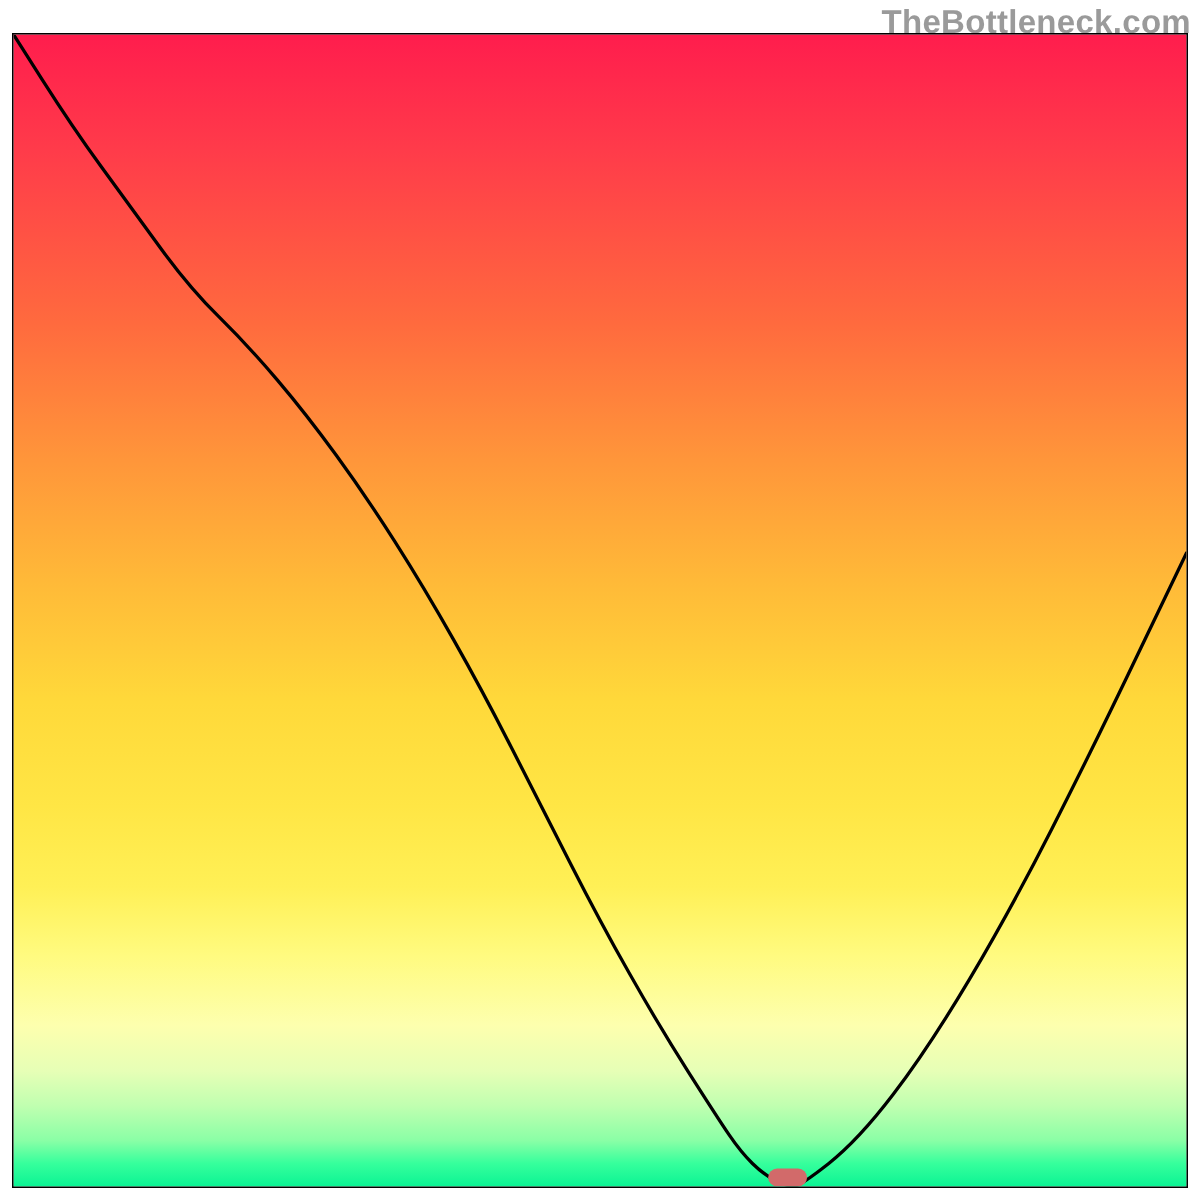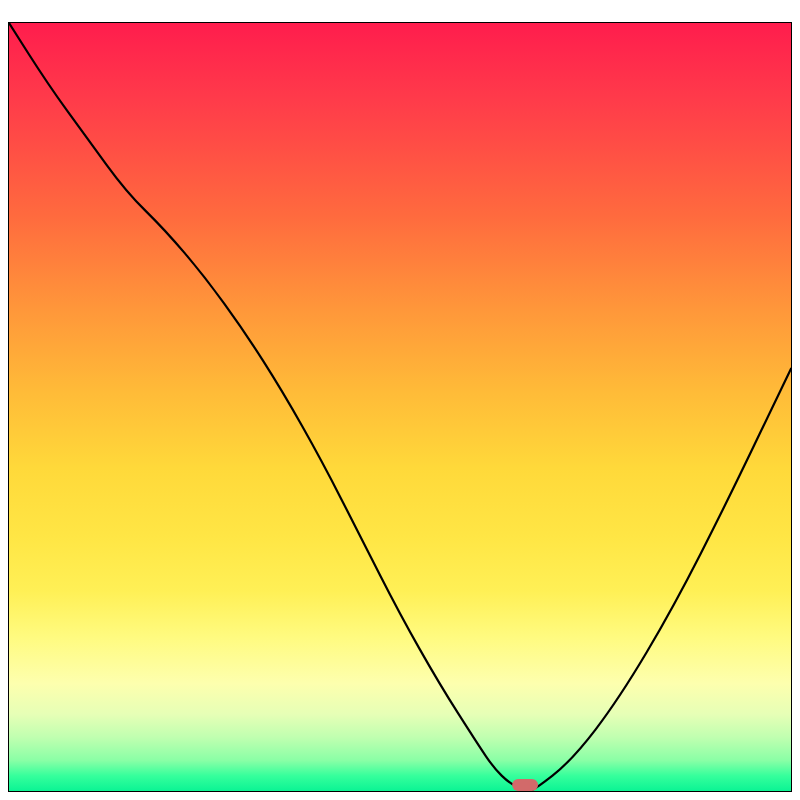--- a/index.html
+++ b/index.html
@@ -69,20 +69,21 @@
   .marker {
     fill: #d26a6a;
     stroke: none;
   }
 </style>
 </head>
 <body>
 
 <div class="canvas">
 
+  <div class="watermark">TheBottleneck.com</div>
 
   <div class="plot">
     <svg viewBox="0 0 784 770" preserveAspectRatio="none">
       <path id="curve" class="curve" d="M 0.0 0.0 Q 0.0 0.0 19.6 30.8 Q 39.2 61.6 58.8 88.6 Q 78.4 115.5 98.0 142.4 Q 117.6 169.4 137.2 188.6 Q 156.8 207.9 176.4 231.0 Q 196.0 254.1 215.6 281.1 Q 235.2 308.0 254.8 338.8 Q 274.4 369.6 294.0 404.3 Q 313.6 438.9 333.2 477.4 Q 352.8 515.9 372.4 554.4 Q 392.0 592.9 411.6 627.5 Q 431.2 662.2 450.8 693.0 Q 470.4 723.8 478.2 735.3 Q 486.1 746.9 493.9 754.6 Q 501.8 762.3 509.6 766.1 Q 517.4 770.0 521.4 770.0 Q 525.3 770.0 544.9 754.6 Q 564.5 739.2 588.0 708.4 Q 611.5 677.6 639.0 631.4 Q 666.4 585.2 693.8 531.3 Q 721.3 477.4 752.6 411.9 T 784.0 346.5"></path>
       <rect id="marker" class="marker" rx="6" ry="6" x="504.4" y="758.0" width="26" height="12"></rect>
     </svg>
   </div>
 
 </div>
 

